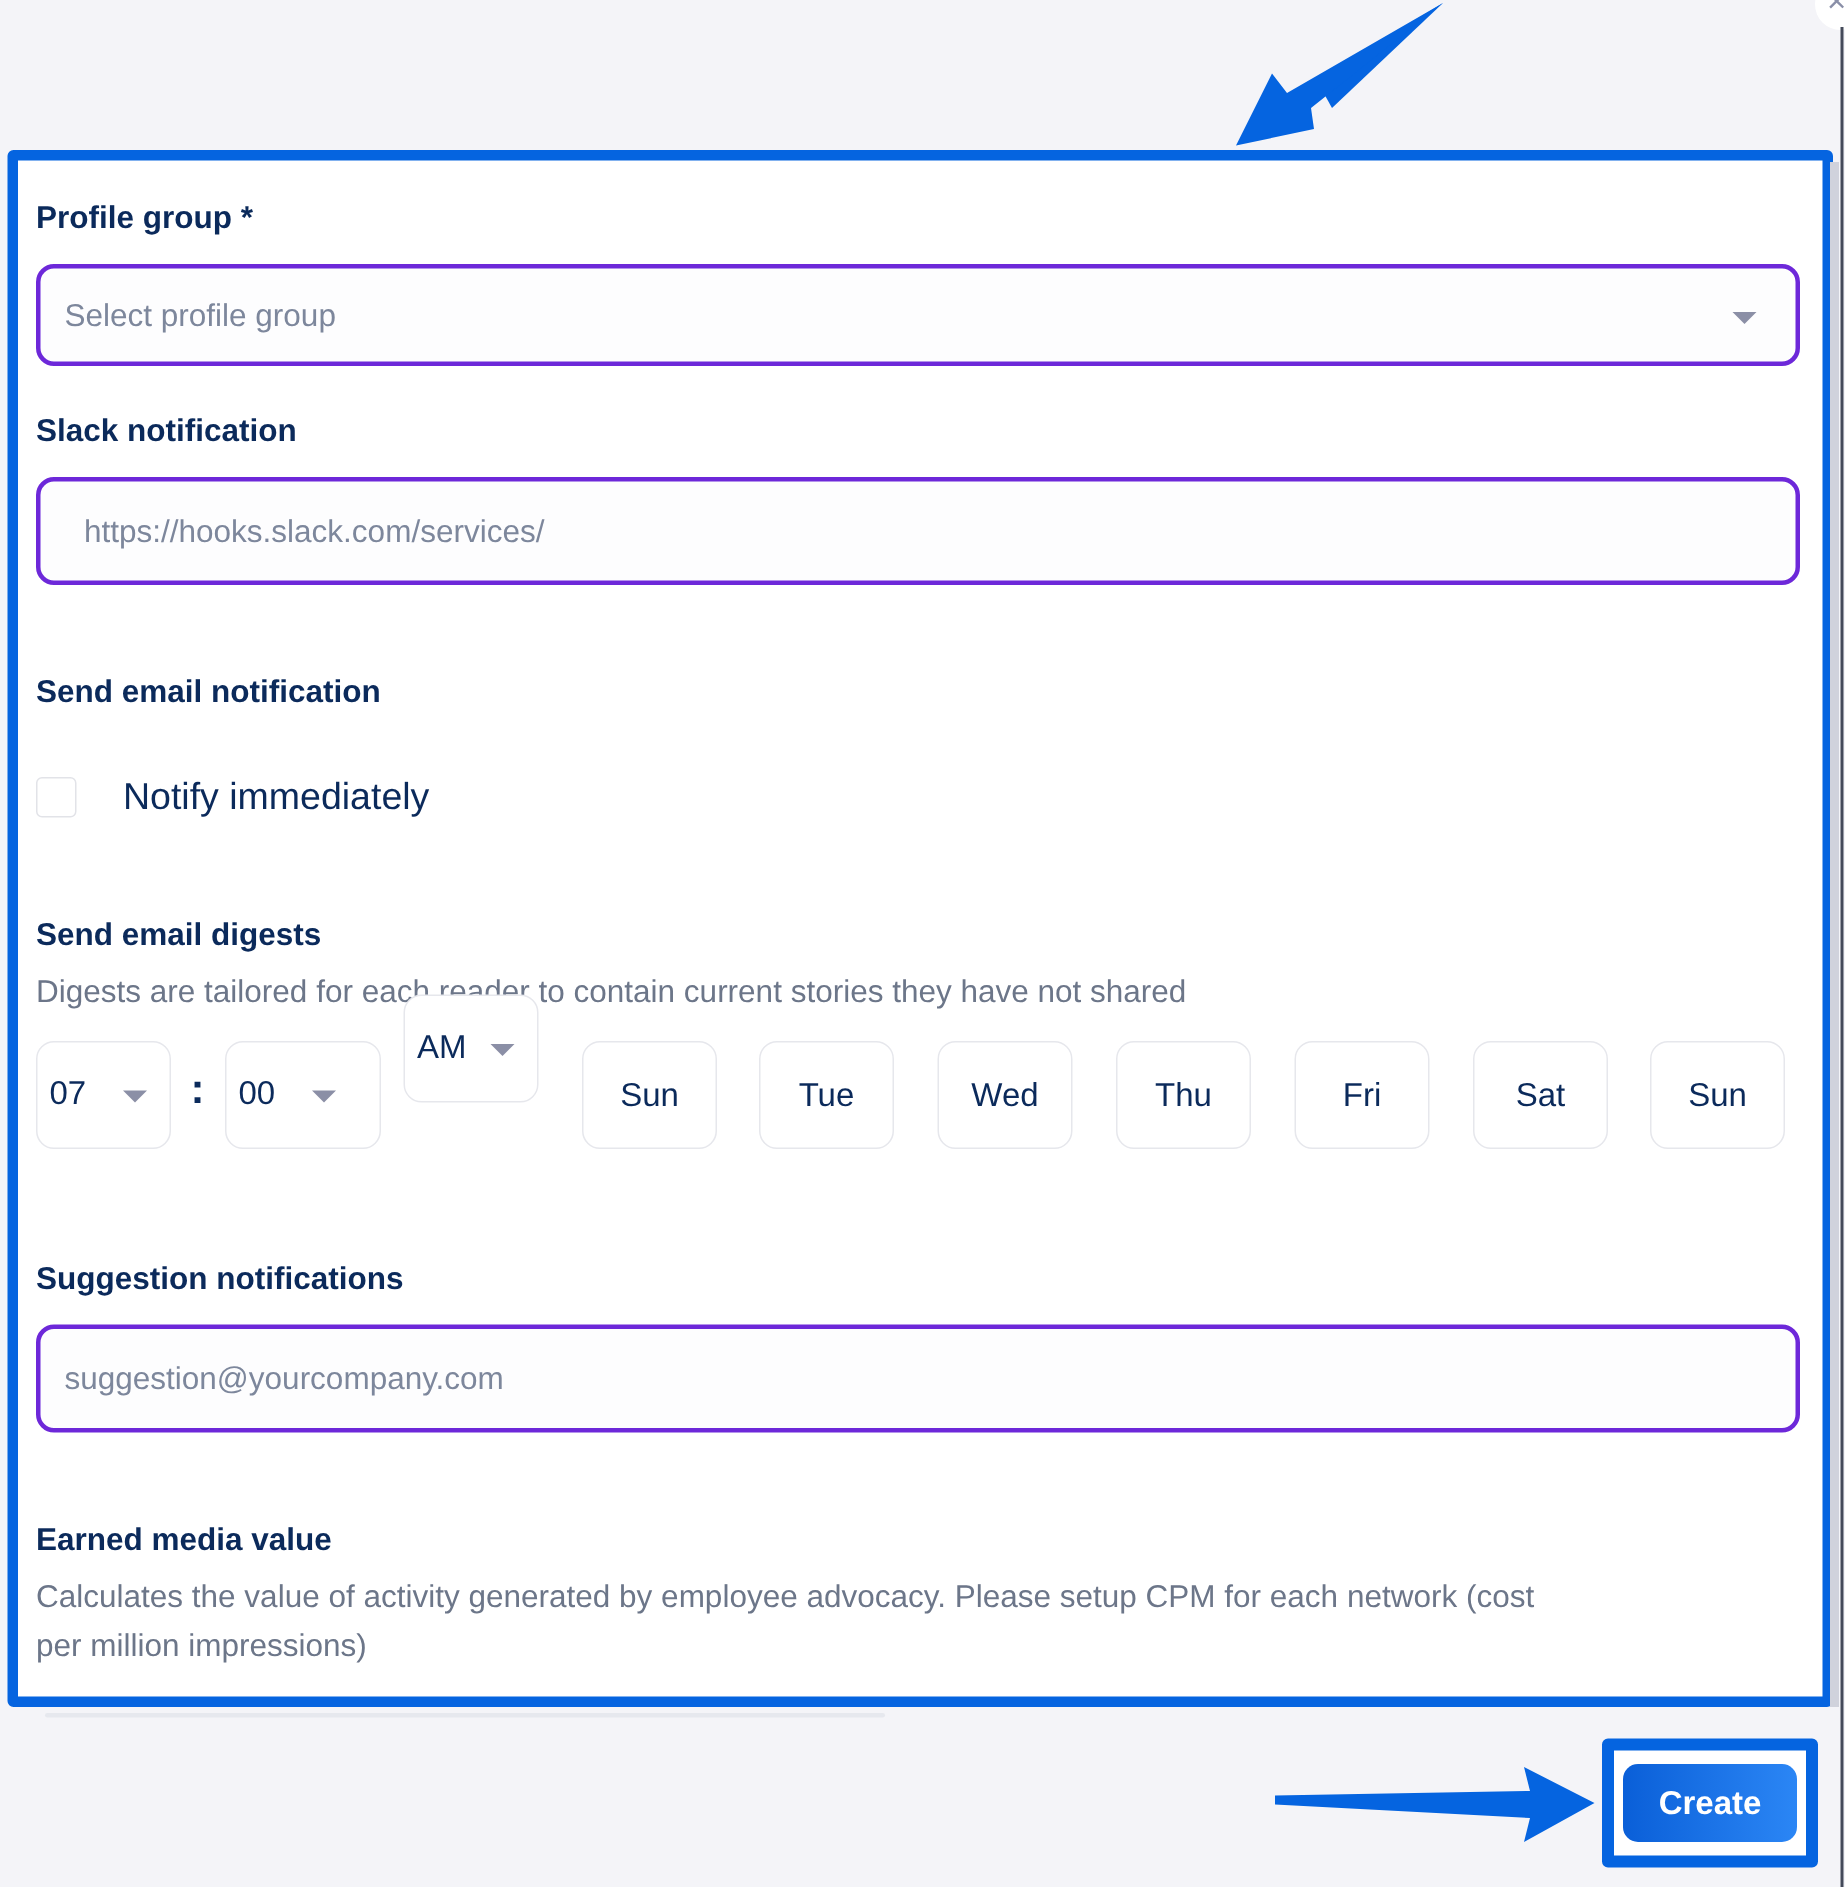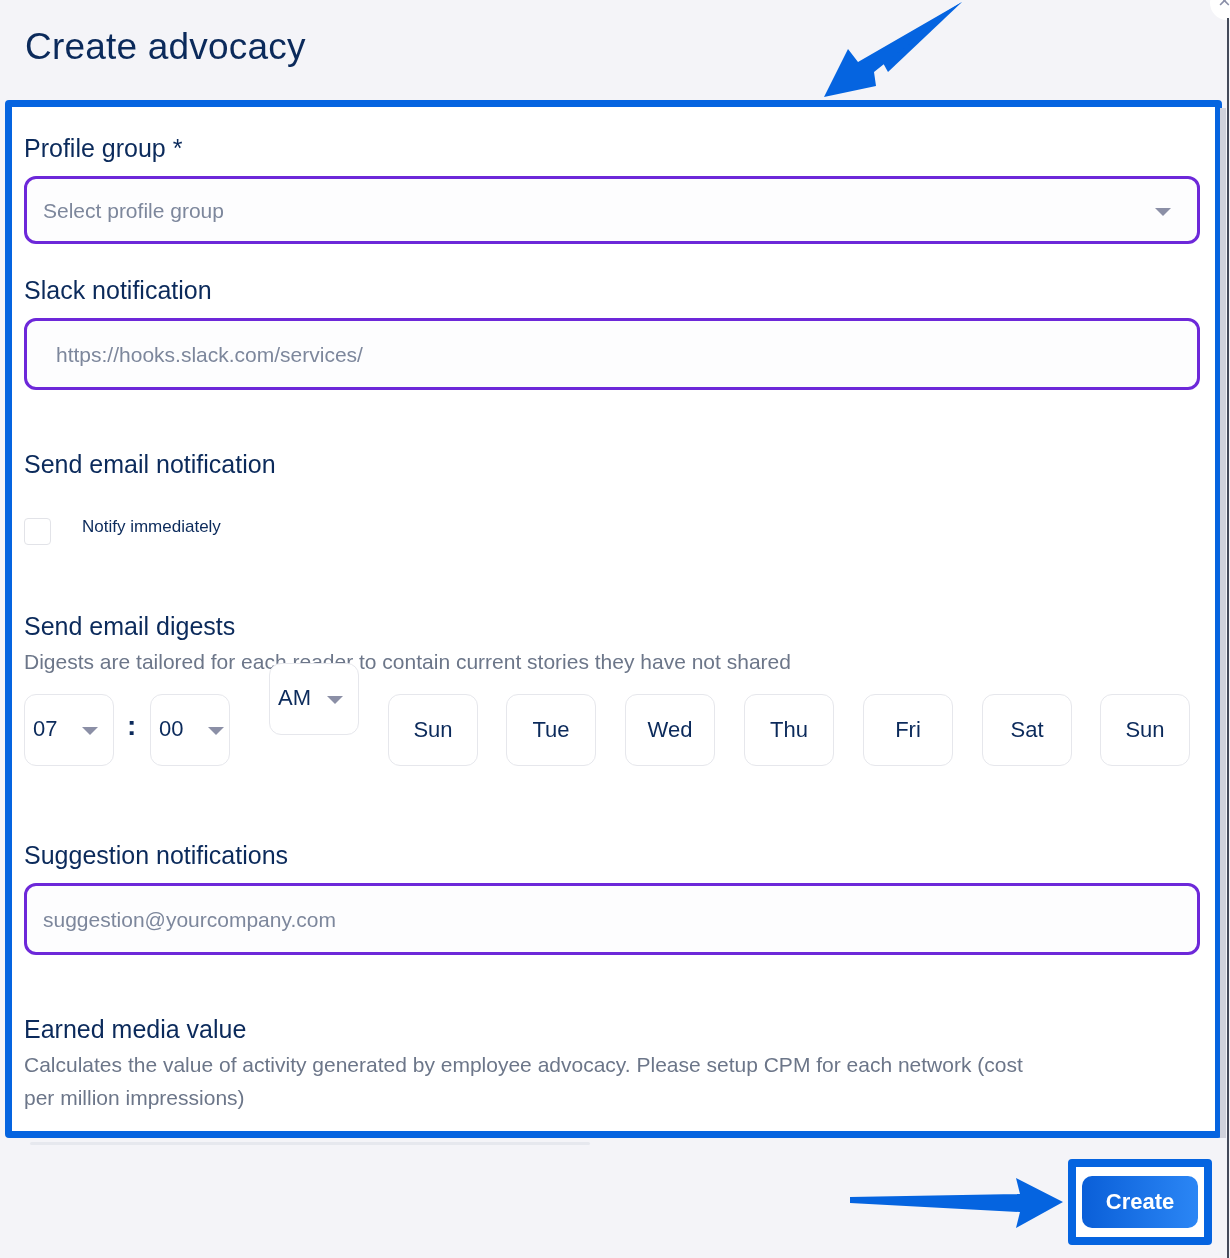--- a/index.html
+++ b/index.html
@@ -20,35 +20,35 @@
     display: flex; align-items: flex-end; justify-content: flex-start; padding: 0 0 6px 8px;
   }
   .right-edge { position: absolute; right: 1px; top: 18px; width: 2px; height: 1240px; background: #444a5a; }
   .scroll-track { position: absolute; left: 1220px; top: 108px; width: 6px; height: 1030px; background: #d0d2dc; }
 
   .body-area {
     position: absolute; left: 5px; top: 100px; width: 1217px; height: 1038px;
     border: 7px solid #0564e0; border-radius: 4px; background: #ffffff; overflow: hidden;
   }
   .content { position: absolute; left: 12px; top: 0; width: 1176px; }
-  .label { position: absolute; left: 0; font-size: 25px; color: #0b2a5b; font-weight: 400; }
+  .label { position: absolute; left: 0; font-size: 21px; color: #0b2a5b; font-weight: 700; }
   .desc { position: absolute; left: 0; font-size: 21px; color: #6c7689; line-height: 33px; }
   .field {
     position: absolute; left: 0; width: 1176px; background: #fdfdfe;
     border: 3px solid #6d28d9; border-radius: 12px;
   }
   .field .ph { position: absolute; left: 16px; font-size: 21px; color: #7d879c; }
   .caret {
     position: absolute; width: 0; height: 0;
     border-left: 8px solid transparent; border-right: 8px solid transparent; border-top: 8px solid #8b8fa6;
   }
   .checkbox {
     position: absolute; left: 0; width: 27px; height: 27px; border: 1px solid #e2e3e8; border-radius: 4px; background: #fff;
   }
-  .chk-label { position: absolute; left: 58px; font-size: 17px; color: #0b2a5b; }
+  .chk-label { position: absolute; left: 58px; font-size: 25px; color: #0b2a5b; }
   .tbox {
     position: absolute; height: 72px; border: 1px solid #e6e7ec; border-radius: 12px; background: #fff;
   }
   .tbox .val { position: absolute; left: 8px; top: 21px; font-size: 22px; color: #0b2a5b; }
   .tbox .caret { top: 32px; }
   .colon { position: absolute; font-size: 28px; color: #0b2a5b; font-weight: 700; }
   .day {
     position: absolute; height: 72px; width: 90px; border: 1px solid #e6e7ec; border-radius: 12px; background: #fff;
     display: flex; align-items: center; justify-content: center; font-size: 22px; color: #0b2a5b;
   }
@@ -67,21 +67,20 @@
     border-radius: 10px; background: linear-gradient(90deg, #0a5fd8, #2b86f5);
     color: #fff; font-size: 22px; font-weight: 700;
     display: flex; align-items: center; justify-content: center;
   }
   .annot { position: absolute; left: 0; top: 0; pointer-events: none; }
 </style>
 </head>
 <body>
 
 <div class="modal">
-  <div class="modal-title">Create advocacy</div>
   <div class="close-btn">×</div>
   <div class="right-edge"></div>
 
   <div class="body-area">
     <div class="content">
 
       <div class="label" style="top:27px;">Profile group *</div>
       <div class="field" style="top:69px;height:68px;">
         <span class="ph" style="top:20px;">Select profile group</span>
         <span class="caret" style="left:1128px;top:29px;"></span>
@@ -97,21 +96,21 @@
       <div class="chk-label" style="top:410px;">Notify immediately</div>
 
       <div class="label" style="top:505px;">Send email digests</div>
       <div class="desc" style="top:538px;">Digests are tailored for each reader to contain current stories they have not shared</div>
 
       <div class="tbox" style="left:0;top:587px;width:90px;">
         <span class="val">07</span>
         <span class="caret" style="left:57px;"></span>
       </div>
       <div class="colon" style="left:103px;top:603px;">:</div>
-      <div class="tbox" style="left:126px;top:587px;width:80px;">
+      <div class="tbox" style="left:126px;top:587px;width:104px;">
         <span class="val">00</span>
         <span class="caret" style="left:57px;"></span>
       </div>
       <div class="tbox" style="left:245px;top:556px;width:90px;">
         <span class="val">AM</span>
         <span class="caret" style="left:57px;"></span>
       </div>
 
       <div class="day" style="left:364px;top:587px;">Sun</div>
       <div class="day" style="left:482px;top:587px;">Tue</div>

